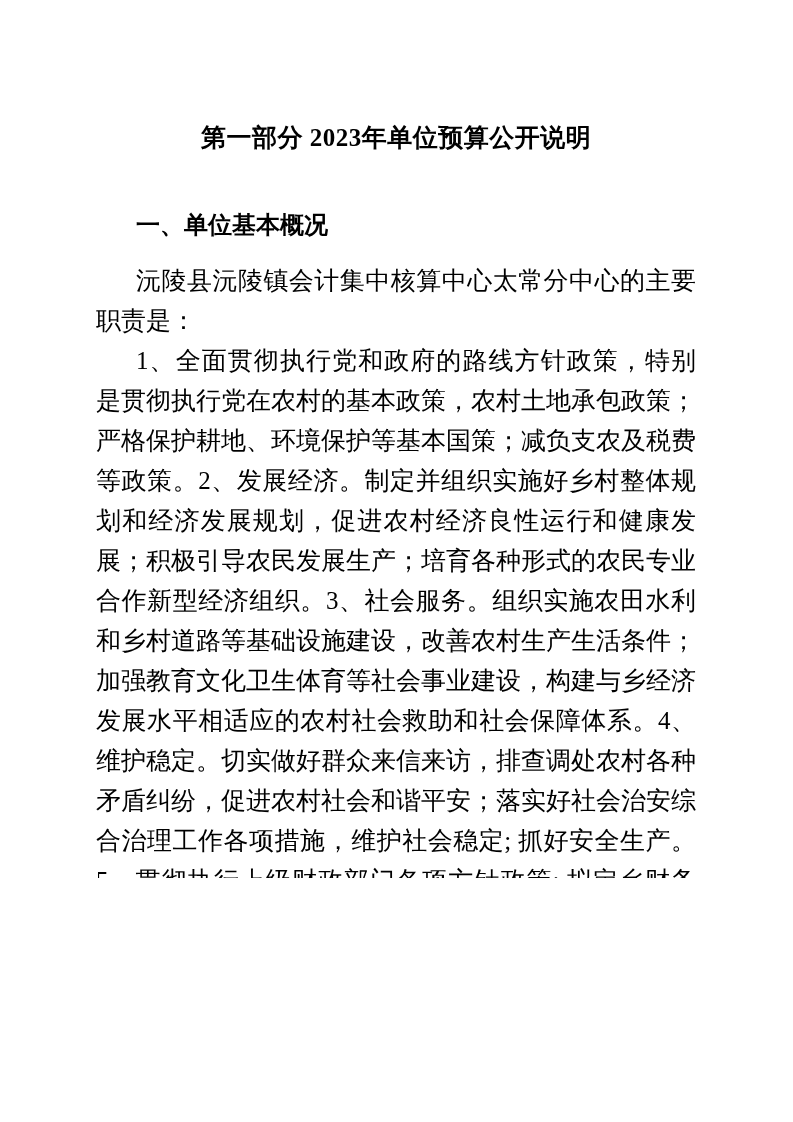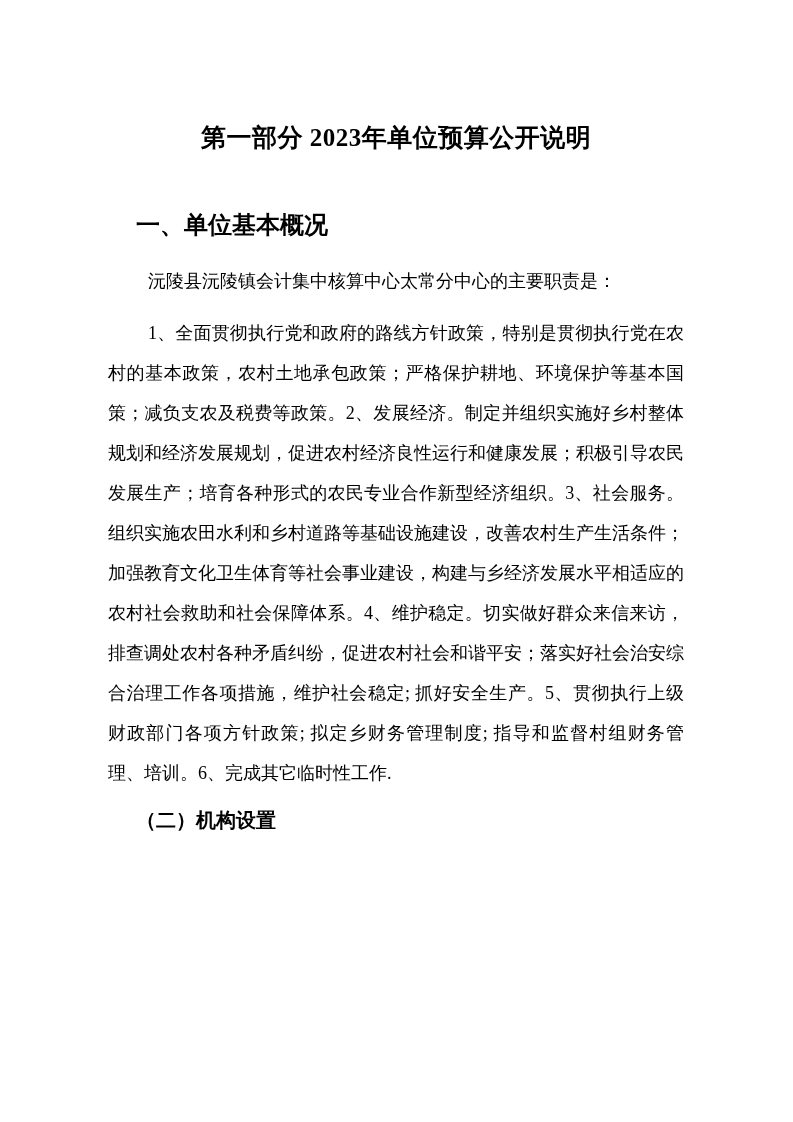--- a/index.html
+++ b/index.html
@@ -41,23 +41,23 @@
     line-height: 1.5;
   }
   .heading-2 {
     font-size: 20px;
     font-weight: bold;
     margin: 0 0 14px 0;
     text-indent: 40px;
     line-height: 1.5;
   }
   .para {
-    font-size: 18px;
+    font-size: 25px;
     line-height: 40px;
-    margin: 12px;
+    margin: 0;
     text-align: justify;
     text-justify: inter-ideograph;
     text-indent: 40px;
   }
   .para-intro {
     margin-bottom: 0;
   }
   .heading-2.last {
     margin-top: 14px;
     margin-bottom: 0;

